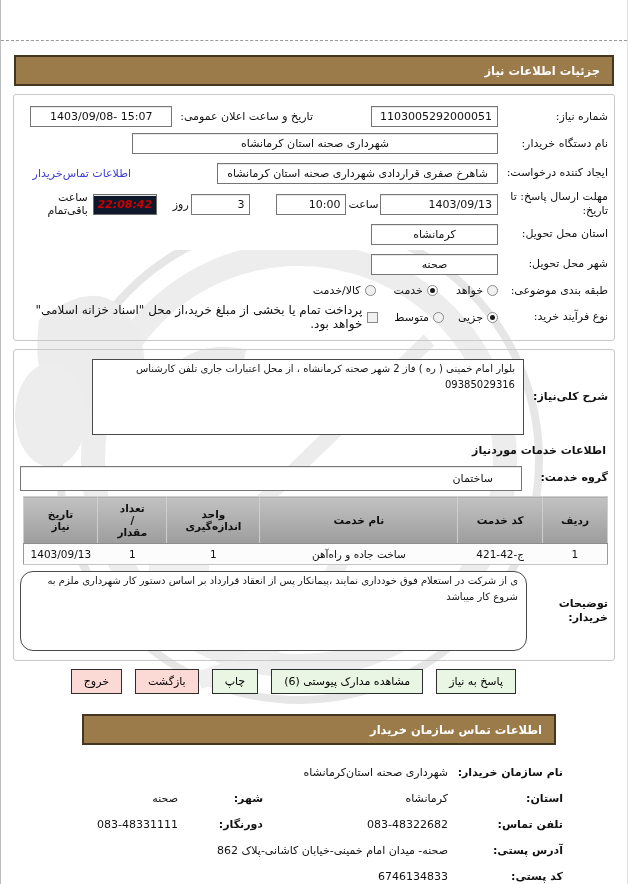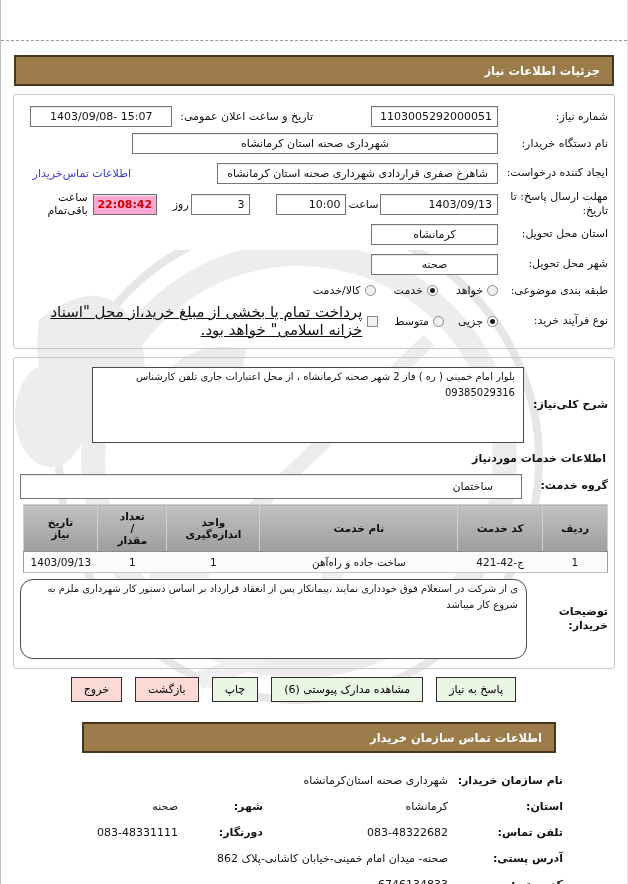--- a/index.html
+++ b/index.html
@@ -28,37 +28,37 @@
     display:flex;align-items:center;padding:0 5px;box-shadow:inset 0 1px 0 #e9e9e9;
   }
   .center{justify-content:center;}
   .ltr{direction:ltr;unicode-bidi:embed;}
   .link{color:#3b3bd6;text-decoration:none;cursor:pointer;}
   .radio{width:11px;height:11px;border:1px solid #8a8a8a;border-radius:50%;background:#f1f1f1;flex:none;display:inline-block;box-sizing:border-box;margin-left:4px;}
   .radio.checked{background:#fff;position:relative;}
   .radio.checked::after{content:"";position:absolute;inset:2px;background:#1a1a1a;border-radius:50%;}
   .checkbox{width:11px;height:11px;border:1px solid #8a8a8a;background:#f1f1f1;flex:none;display:inline-block;box-sizing:border-box;margin-left:5px;}
   .opt{display:flex;align-items:center;margin-left:18px;}
-  .countdown{background:#f9a8d4;color:#cc0000;font-weight:bold;border:1px solid #6d6d6d;}
+  .countdown{background:#0f172a;color:#cc0000;font-weight:bold;border:1px solid #6d6d6d;font-style:italic;}
   .tarea{border:1px solid #4a4a4a;background:#fff;font-size:10px;line-height:1.6;padding:1px 8px;box-sizing:border-box;overflow:hidden;text-align:right;}
   .heading{font-weight:bold;margin:9px 2px 7px;}
   table.svc{border-collapse:collapse;width:585px;margin:4px 0 6px auto;font-size:10.5px;background:#fff;border:1px solid #9a9a9a;}
   table.svc th{
     background:linear-gradient(#c2c2c2,#9d9d9d);font-weight:bold;color:#101010;
     border:1px solid #cfcfcf;border-bottom:1px solid #8d8d8d;padding:5px 18px;margin-left:12px;
   }
   table.svc td{background:#fcfcfc;border-bottom:1px solid #c4c4c4;padding:4px 2px;text-align:center;}
   .btnrow{display:flex;align-items:center;gap:13px;margin:8px 12px 0;padding-right:99px;}
   .btn{border:1px solid #2e2e2e;height:25px;display:flex;align-items:center;justify-content:center;padding:0 12px;font-size:11px;cursor:pointer;box-sizing:border-box;font-family:inherit;}
   .btn-green{background:#e9f6e3;}
   .btn-pink{background:#fbd9d4;}
   .crow{display:grid;grid-template-columns:115px 185px 85px 150px;align-items:center;min-height:26px;padding-right:64px;}
   .crow .span3{grid-column:span 3;}
   .divider{margin:12px 85px 10px;border-top:2px solid #4a4a4a;height:0;}
-  .treasury{font-size:15px;text-decoration:underline;}
+  .treasury{font-size:12px;}
 </style>
 </head>
 <body>
 
 <svg class="watermark" width="628" height="540" viewBox="0 0 628 540">
   <circle cx="300" cy="210" r="240" fill="none" stroke="#e6e6e6" stroke-width="8"></circle>
   <circle cx="300" cy="210" r="206" fill="none" stroke="#ededed" stroke-width="24"></circle>
   <path d="M40,70 q70,-55 100,15 q22,62 -42,74 q-70,8 -58,-89 z" fill="#ececec"></path>
   <ellipse cx="52" cy="165" rx="36" ry="52" fill="#ededed"></ellipse>
   <path d="M150,180 q25,-85 95,-70" stroke="#ebebeb" stroke-width="22" fill="none"></path>

